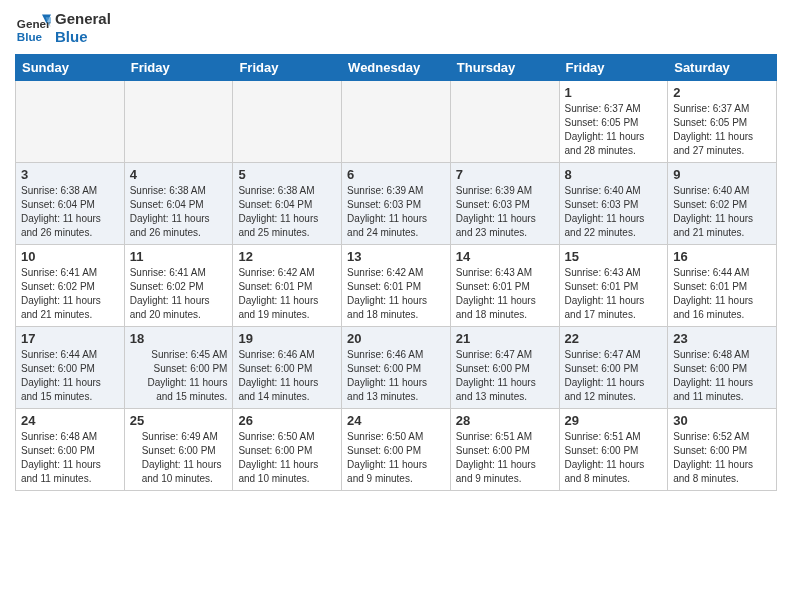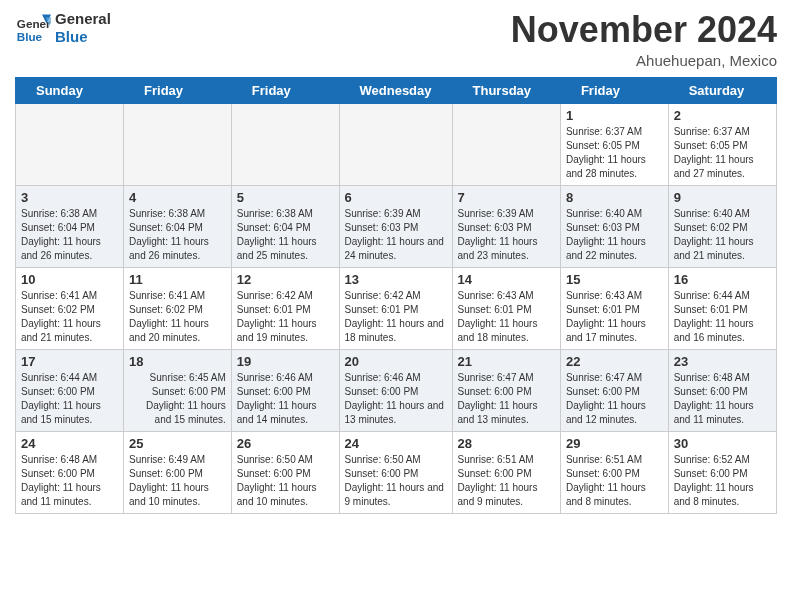--- a/index.html
+++ b/index.html
@@ -47,21 +47,21 @@
     .calendar {
       width: 100%;
       border-collapse: collapse;
       border: 1px solid #ccc;
     }
     .calendar th {
       background: #1a6eb5;
       color: #fff;
       font-size: 13px;
       font-weight: bold;
-      padding: 5px 20px;
+      padding: 5px 6px;
       text-align: left;
       border: 1px solid #1a6eb5;
     }
     .calendar td {
       vertical-align: top;
       border: 1px solid #ccc;
       padding: 4px 5px;
       font-size: 11px;
       color: #333;
       width: calc(100% / 7);
@@ -103,24 +103,20 @@
         <text x="2" y="20" font-size="13" font-weight="bold" fill="#333">General</text>
         <text x="2" y="34" font-size="13" font-weight="bold" fill="#1a6eb5">Blue</text>
         <polygon points="30,5 40,5 35,15" fill="#1a6eb5"></polygon>
         <polygon points="34,8 42,8 38,18" fill="#5ba3d9" opacity="0.7"></polygon>
       </svg>
       <div style="display:flex;flex-direction:column;line-height:1.2;">
         <span style="font-size:15px;font-weight:bold;color:#333;">General</span>
         <span style="font-size:15px;font-weight:bold;color:#1a6eb5;">Blue</span>
       </div>
     </div>
-    <div class="title-block">
-      <div class="month-title">November 2024</div>
-      <div class="location">Ahuehuepan, Mexico</div>
-    </div>
   </div>
 
   <table class="calendar">
     <thead>
       <tr>
       <th>Sunday</th>
           <th>Friday</th>
           <th>Friday</th>
           <th>Wednesday</th>
           <th>Thursday</th>
@@ -282,21 +278,21 @@
         </tr>
         <tr class="row-white">
           <td>
             <span class="day-num">24</span>
             <div class="day-info" style="white-space: pre-line;">Sunrise: 6:48 AM
 Sunset: 6:00 PM
 Daylight: 11 hours and 11 minutes.</div>
           </td>
           <td>
             <span class="day-num">25</span>
-            <div class="day-info" style="white-space: pre-line;">Sunrise: 6:49 AM
+            <div class="day-info" style="white-space: pre-line; margin-left: 12px;">Sunrise: 6:49 AM
 Sunset: 6:00 PM
 Daylight: 11 hours and 10 minutes.</div>
           </td>
           <td>
             <span class="day-num">26</span>
             <div class="day-info" style="white-space: pre-line;">Sunrise: 6:50 AM
 Sunset: 6:00 PM
 Daylight: 11 hours and 10 minutes.</div>
           </td>
           <td>

